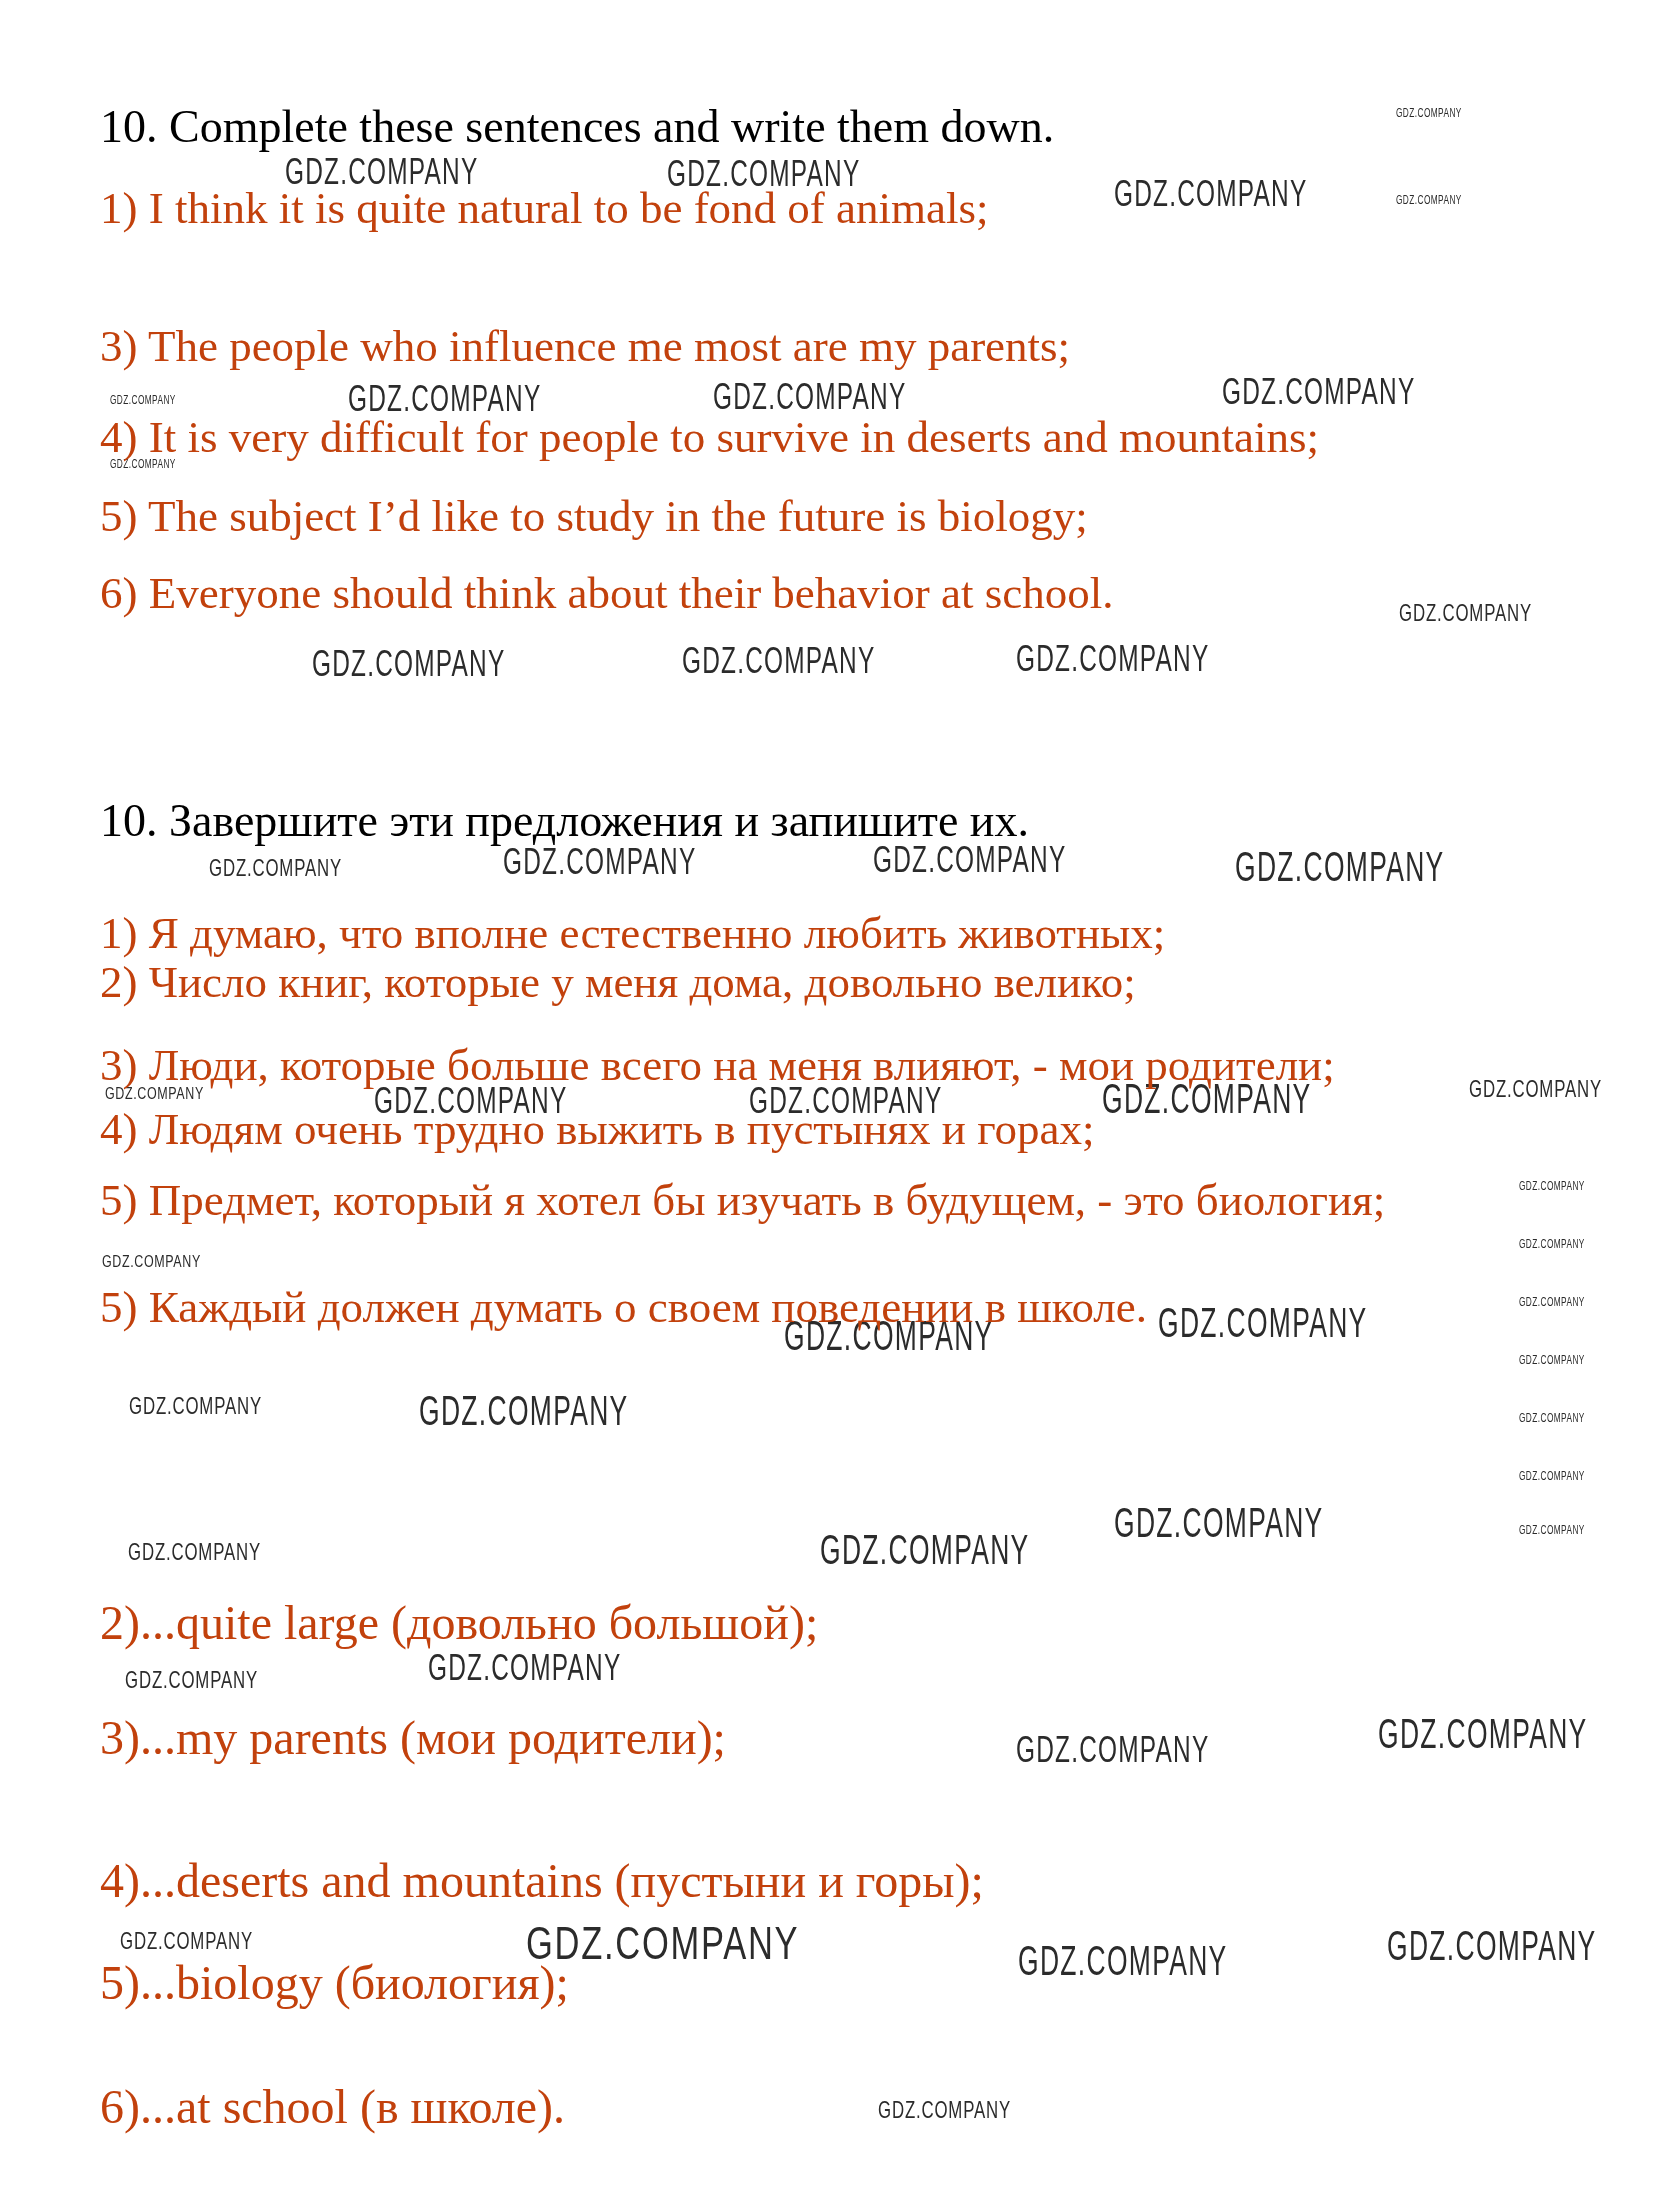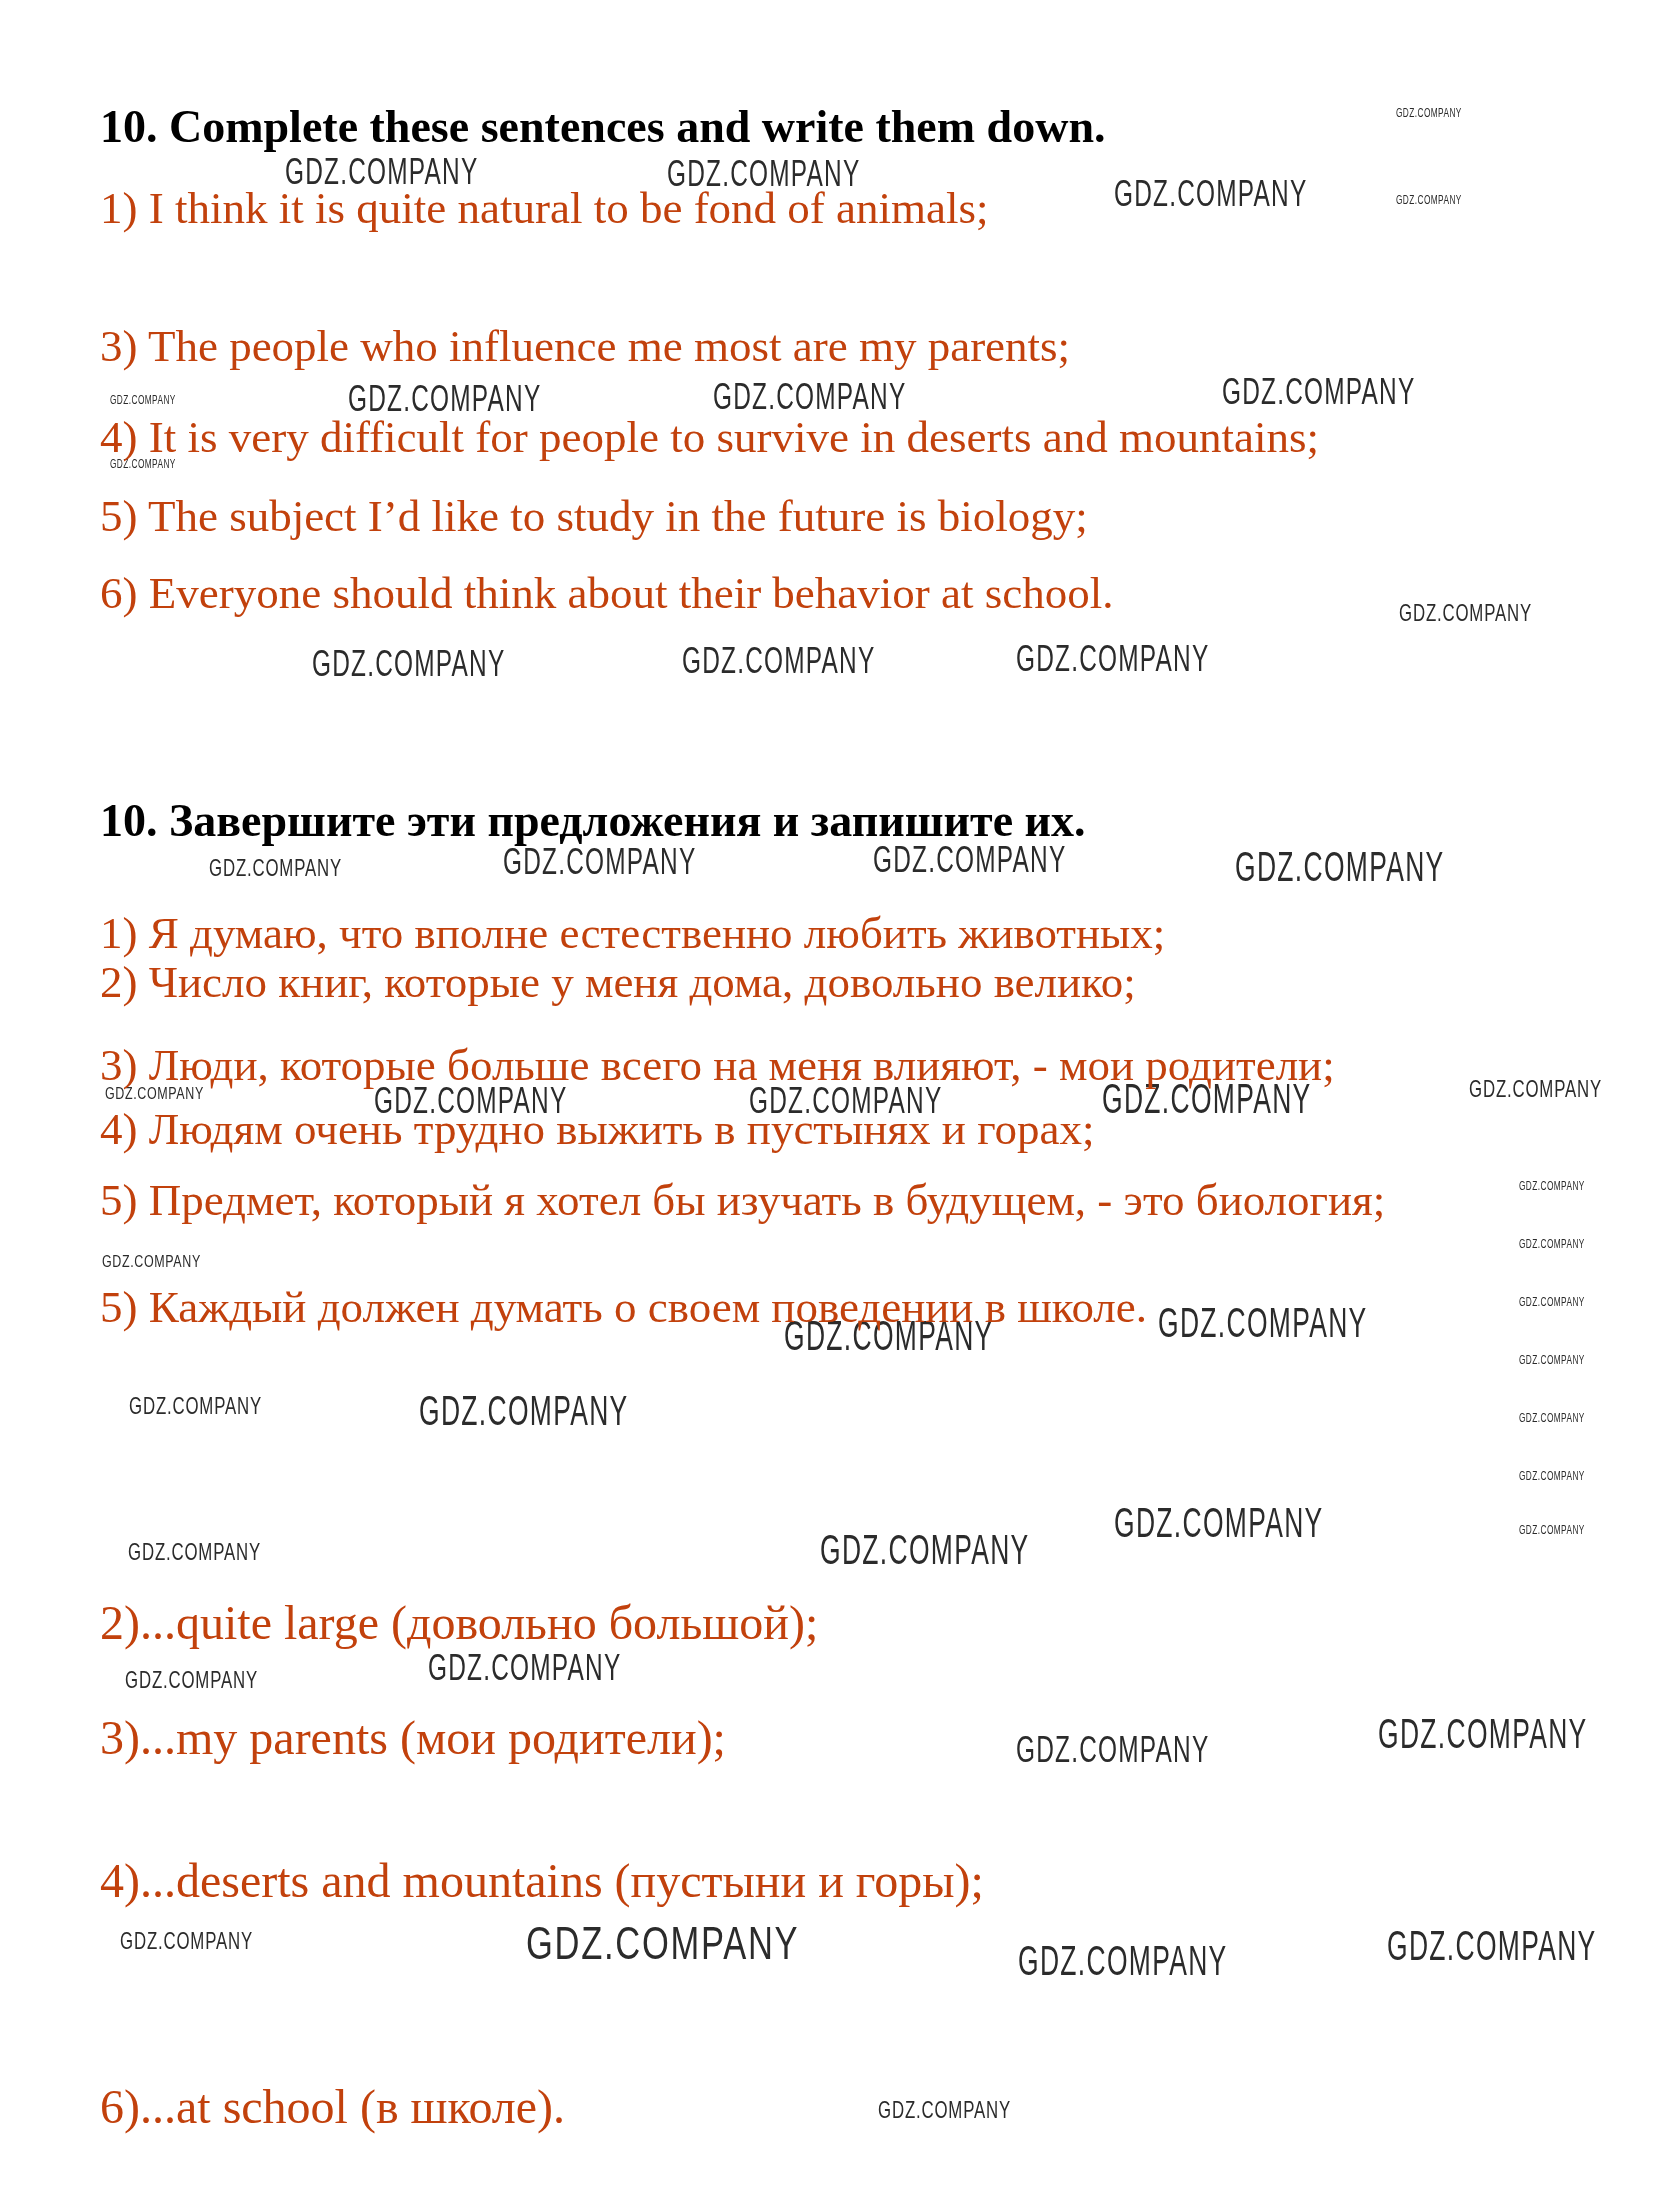--- a/index.html
+++ b/index.html
@@ -16,21 +16,21 @@
     position:absolute;
     left:100px;
     margin:0;
     font-size:45px;
     line-height:1.1;
     white-space:nowrap;
     z-index:2;
     color:#c2410c;
   }
   .hd{
-    font-weight:bold;
+    font-weight:normal;
     font-size:46px;
     color:#000;
   }
   .ans{
     font-size:48px;
   }
   
   .wm{
     position:absolute;
     margin:0;
@@ -64,20 +64,21 @@
   <p class="t" style="top:909px">1) Я думаю, что вполне естественно любить животных;</p>
   <p class="t" style="top:958px">2) Число книг, которые у меня дома, довольно велико;</p>
   <p class="t" style="top:1041px">3) Люди, которые больше всего на меня влияют, - мои родители;</p>
   <p class="t" style="top:1105px">4) Людям очень трудно выжить в пустынях и горах;</p>
   <p class="t" style="top:1176px">5) Предмет, который я хотел бы изучать в будущем, - это биология;</p>
   <p class="t" style="top:1283px">5) Каждый должен думать о своем поведении в школе.</p>
 
   <p class="t ans" style="top:1597px">2)...quite large (довольно большой);</p>
   <p class="t ans" style="top:1712px">3)...my parents (мои родители);</p>
   <p class="t ans" style="top:1855px">4)...deserts and mountains (пустыни и горы);</p>
+  <p class="t ans" style="top:1957px">5)...biology (биология);</p>
   <p class="t ans" style="top:2081px">6)...at school (в школе).</p>
 
 <p class="wm wm-md" style="left: 285px; top: 151px;">GDZ.COMPANY</p>
     <p class="wm wm-md" style="left: 667px; top: 153px;">GDZ.COMPANY</p>
     <p class="wm wm-md" style="left: 1114px; top: 173px;">GDZ.COMPANY</p>
     <p class="wm wm-tn" style="left: 1396px; top: 105px;">GDZ.COMPANY</p>
     <p class="wm wm-tn" style="left: 1396px; top: 192px;">GDZ.COMPANY</p>
     <p class="wm wm-tn" style="left: 110px; top: 392px;">GDZ.COMPANY</p>
     <p class="wm wm-md" style="left: 348px; top: 378px;">GDZ.COMPANY</p>
     <p class="wm wm-md" style="left: 713px; top: 376px;">GDZ.COMPANY</p>

